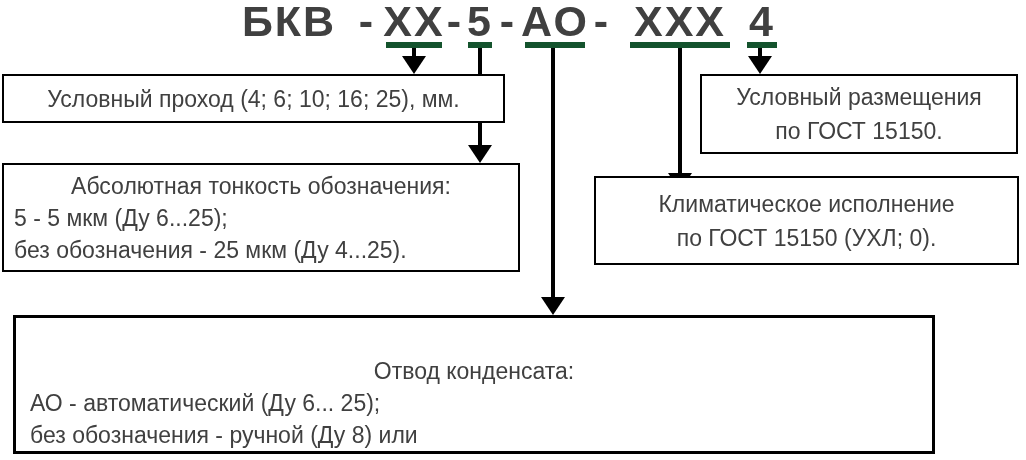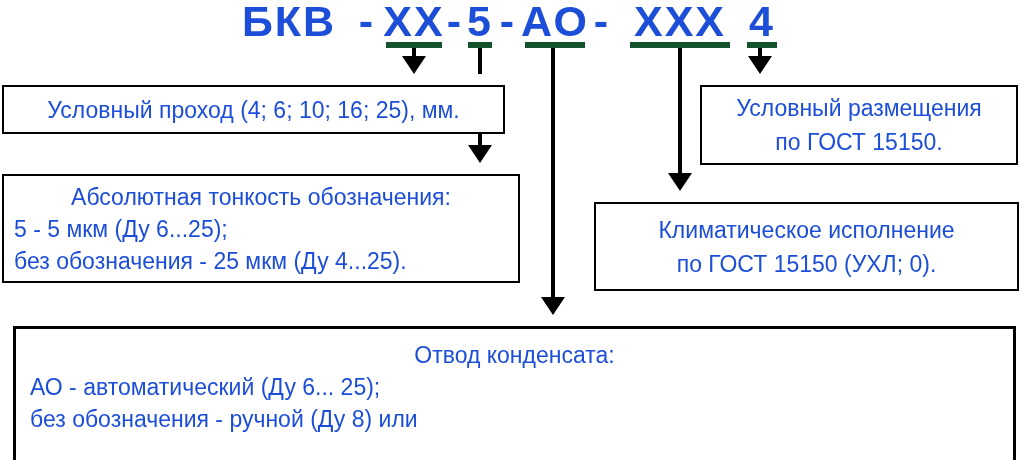--- a/index.html
+++ b/index.html
@@ -1,49 +1,48 @@
 <!DOCTYPE html>
 <html><head>
 <meta charset="utf-8">
 <style>
   html,body{margin:0;padding:0;background:#ffffff;}
   .canvas{
     position:relative;
     width:1026px;height:460px;
     background:#ffffff;
     font-family:"Liberation Sans","DejaVu Sans",sans-serif;
-    color:#1d4ed8;
+    color:#404040;
     overflow:hidden;
   }
   
   .tok{
     position:absolute;top:0;height:48px;
     box-sizing:border-box;
     display:flex;align-items:flex-start;justify-content:center;
     font-size:43px;font-weight:bold;line-height:42px;
     letter-spacing:2px;white-space:nowrap;
   }
   .tok.u{border-bottom:6px solid #14532d;}
   
   .box{
     position:absolute;box-sizing:border-box;
     border:2px solid #000;background:#fff;
     font-size:23px;line-height:32px;
     display:flex;flex-direction:column;justify-content:center;
     z-index:2;
-    margin-top:11px;
   }
   .box .line{padding:0 10px;text-align:left;white-space:nowrap;}
   .box .line.center{text-align:center;}
   #box-nominal{left:2px;top:74px;width:503px;height:49px;}
   #box-nominal .line{text-align:center;}
   #box-filtration{left:2px;top:163px;width:518px;height:109px;}
   #box-placement{left:700px;top:74px;width:318px;height:80px;line-height:34px;}
-  #box-climatic{left:594px;top:191px;width:425px;height:89px;line-height:34px;}
-  #box-condensate{left:13px;top:315px;width:1003px;height:139px;border-width:3px;justify-content:flex-start;padding-top:10px;}
+  #box-climatic{left:594px;top:176px;width:425px;height:89px;line-height:34px;}
+  #box-condensate{left:13px;top:315px;width:922px;height:139px;border-width:3px;justify-content:flex-end;padding-top:10px;}
   #box-condensate .line{padding:0 14px;}
   
   .vline{position:absolute;width:4px;background:#000;z-index:1;}
   .ahead{
     position:absolute;width:0;height:0;z-index:1;
     border-left:12px solid transparent;
     border-right:12px solid transparent;
     border-top:18px solid #000;
   }
 </style>

